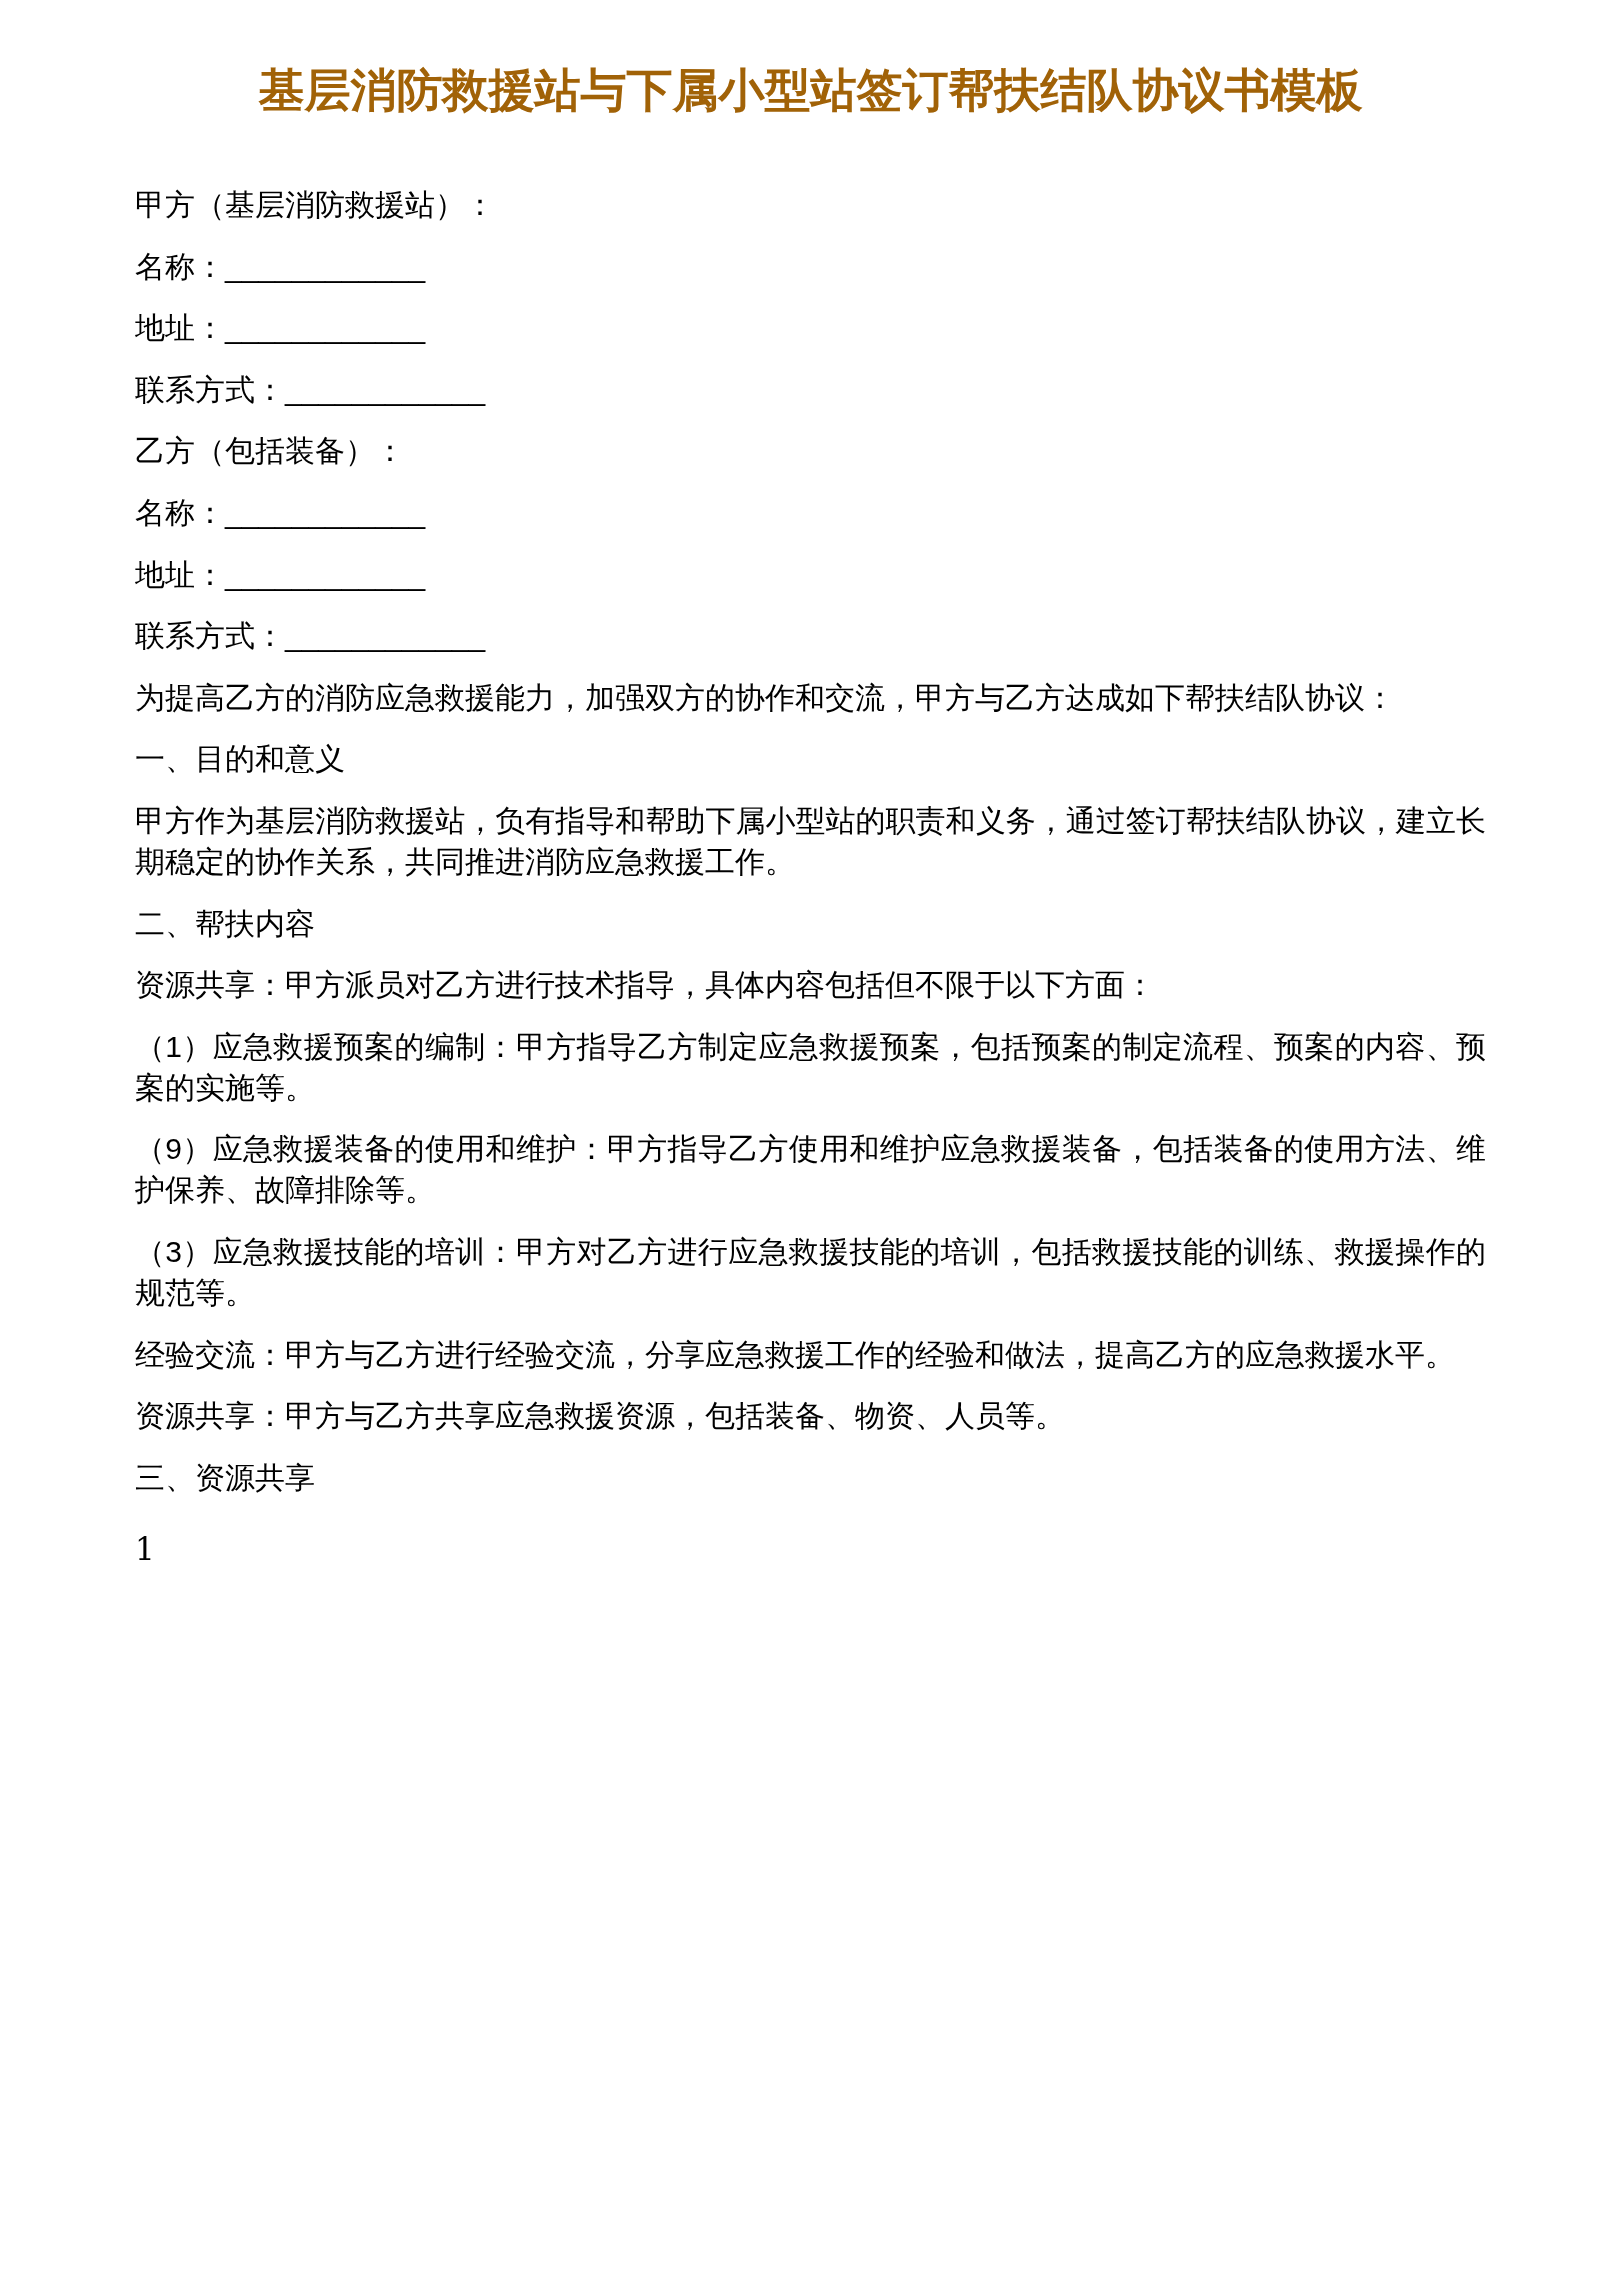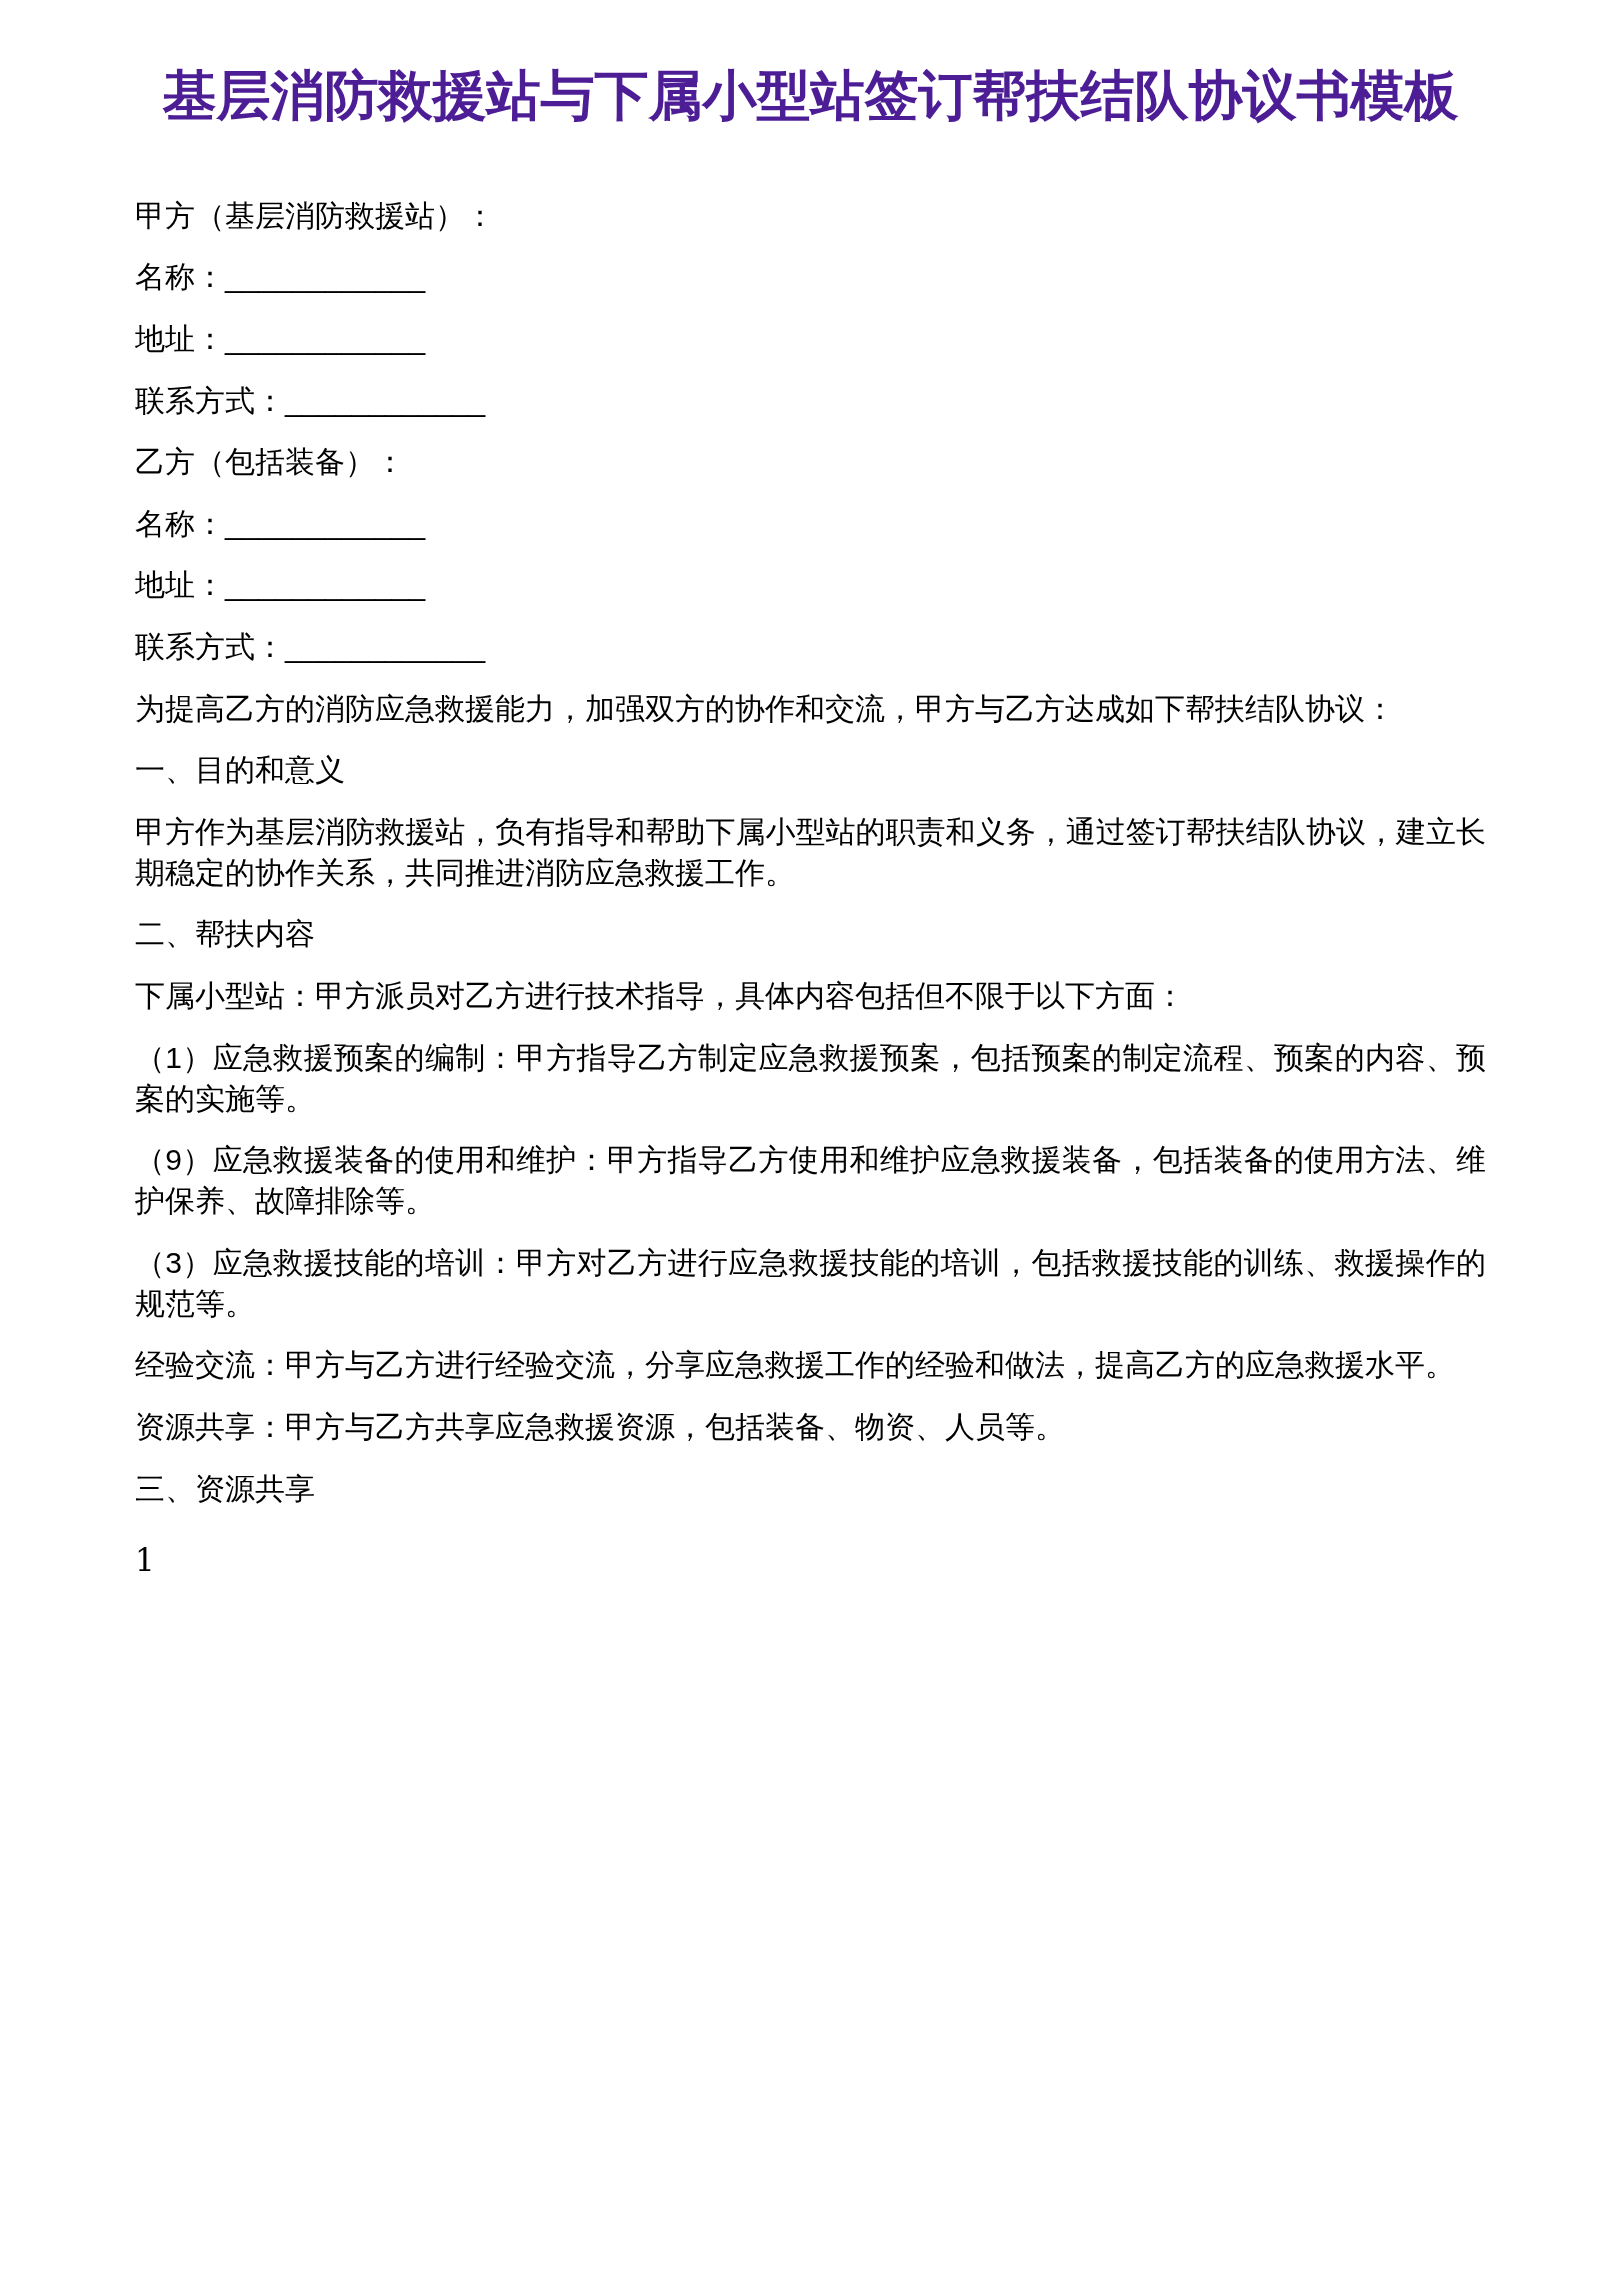--- a/index.html
+++ b/index.html
@@ -15,24 +15,24 @@
     background: #ffffff;
     box-sizing: border-box;
     padding: 59px 135px 0 135px;
     font-family: "Liberation Sans", sans-serif;
     color: #000000;
     overflow: hidden;
   }
   .doc-title {
     margin: 0 0 63px 0;
     text-align: center;
-    font-size: 54px;
+    font-size: 46px;
     line-height: 1.35;
     font-weight: bold;
-    color: #4c1d95;
+    color: #a16207;
   }
   .doc-body {
     width: 100%;
   }
   .para {
     margin: 0 0 20.6px 0;
     font-size: 30px;
     line-height: 41px;
     text-align: justify;
     letter-spacing: 0;
@@ -58,21 +58,21 @@
       <p class="para">地址：____________</p>
       <p class="para">联系方式：____________</p>
       <p class="para">乙方（包括装备）：</p>
       <p class="para">名称：____________</p>
       <p class="para">地址：____________</p>
       <p class="para">联系方式：____________</p>
       <p class="para">为提高乙方的消防应急救援能力，加强双方的协作和交流，甲方与乙方达成如下帮扶结队协议：</p>
       <p class="para">一、目的和意义</p>
       <p class="para">甲方作为基层消防救援站，负有指导和帮助下属小型站的职责和义务，通过签订帮扶结队协议，建立长期稳定的协作关系，共同推进消防应急救援工作。</p>
       <p class="para">二、帮扶内容</p>
-      <p class="para">下属小型站：甲方派员对乙方进行技术指导，具体内容包括但不限于以下方面：</p>
+      <p class="para">资源共享：甲方派员对乙方进行技术指导，具体内容包括但不限于以下方面：</p>
       <p class="para">（1）应急救援预案的编制：甲方指导乙方制定应急救援预案，包括预案的制定流程、预案的内容、预案的实施等。</p>
       <p class="para">（9）应急救援装备的使用和维护：甲方指导乙方使用和维护应急救援装备，包括装备的使用方法、维护保养、故障排除等。</p>
       <p class="para">（3）应急救援技能的培训：甲方对乙方进行应急救援技能的培训，包括救援技能的训练、救援操作的规范等。</p>
       <p class="para">经验交流：甲方与乙方进行经验交流，分享应急救援工作的经验和做法，提高乙方的应急救援水平。</p>
       <p class="para">资源共享：甲方与乙方共享应急救援资源，包括装备、物资、人员等。</p>
       <p class="para">三、资源共享</p>
     </div>
 
   <div class="page-number">1</div>
 </div>

